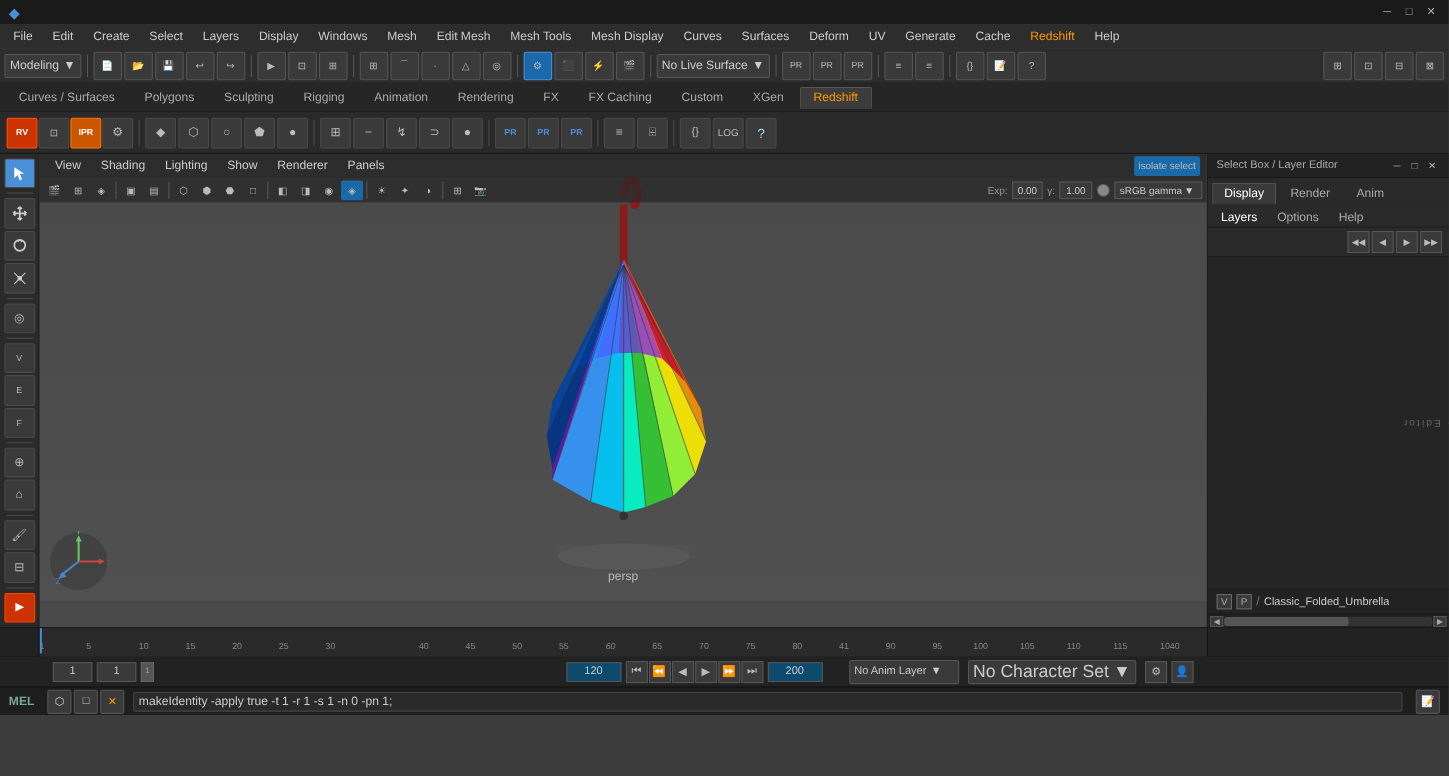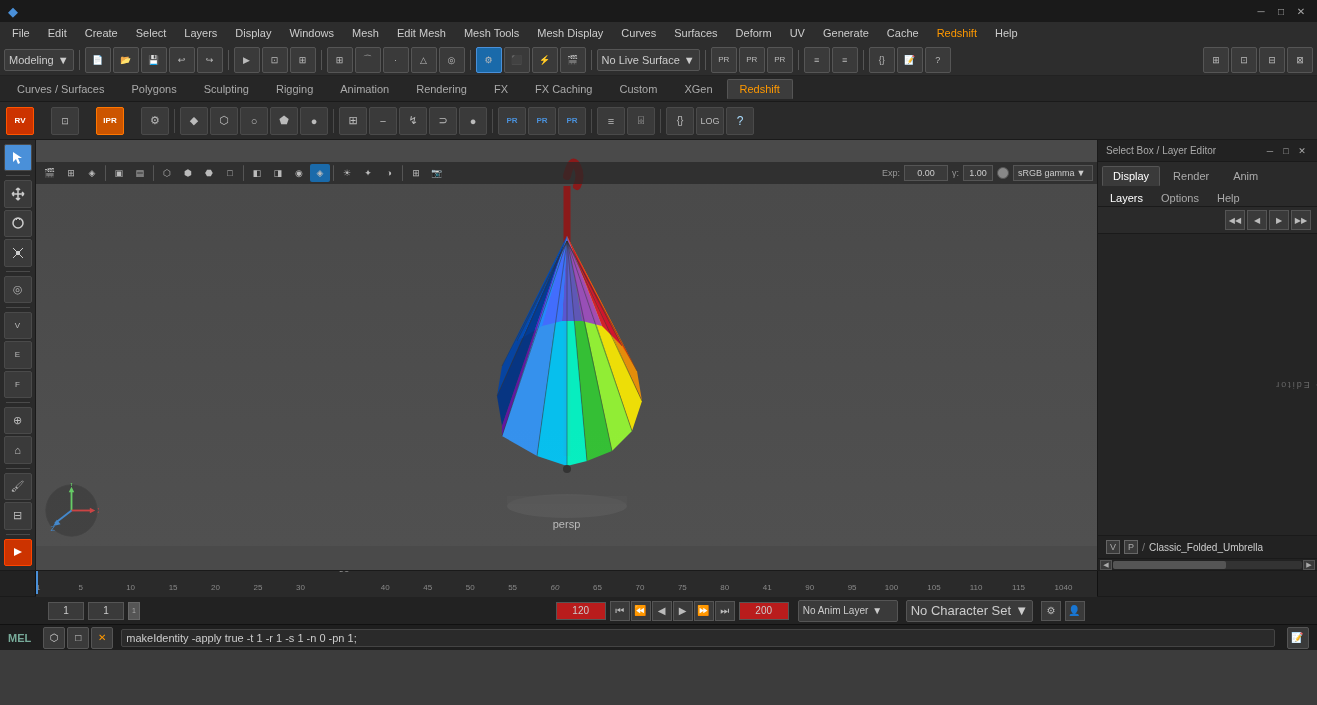--- a/index.html
+++ b/index.html
@@ -31,21 +31,21 @@
     #workspacetabs {
       width: 100%; height: 26px; background: #262626; display: flex; align-items: center; padding: 0 4px; gap: 1px; border-bottom: 1px solid #1a1a1a;
     }
     .ws-tab { padding: 3px 12px; font-size: 11px; color: #aaa; cursor: pointer; border-radius: 2px 2px 0 0; border: 1px solid transparent; }
     .ws-tab.active { background: #3c3c3c; color: #fff; border-color: #555 #555 transparent #555; }
 
     
     #toolicons {
       width: 100%; height: 38px; background: #2a2a2a; display: flex; align-items: center; padding: 0 6px; gap: 2px; border-bottom: 1px solid #1a1a1a;
     }
-    .tool-icon-group { display: flex; align-items: center; gap: 17px; }
+    .tool-icon-group { display: flex; align-items: center; gap: 1px; }
     .ti { width: 28px; height: 28px; background: #3a3a3a; border: 1px solid #4a4a4a; border-radius: 2px; display: flex; align-items: center; justify-content: center; cursor: pointer; font-size: 11px; color: #bbb; }
     .ti-sep { width: 1px; height: 24px; background: #4a4a4a; margin: 0 3px; }
 
     
     #main { display: flex; width: 100%; height: calc(705px - 22px - 22px - 26px - 38px - 26px - 28px - 26px); }
 
     
     #left-toolbar {
       width: 36px; min-width: 36px; background: #2a2a2a; border-right: 1px solid #1a1a1a; display: flex; flex-direction: column; align-items: center; padding: 4px 2px; gap: 2px; overflow-y: auto;
     }
@@ -110,21 +110,21 @@
     #timeline-ruler {
       flex: 1; height: 100%; background: #2a2a2a; position: relative; overflow: hidden;
     }
 
     
     #playback-bar {
       height: 28px; background: #222; border-top: 1px solid #1a1a1a; display: flex; align-items: center; padding: 0 8px; gap: 4px;
     }
     .pb-input { width: 36px; height: 18px; background: #3a3a3a; border: 1px solid #555; color: #ccc; font-size: 10px; text-align: center; }
     .pb-btn { width: 20px; height: 20px; background: #3a3a3a; border: 1px solid #555; display: flex; align-items: center; justify-content: center; cursor: pointer; font-size: 10px; color: #bbb; }
-    .pb-end-input { width: 50px; height: 18px; background: #b91c1c; border: 1px solid #555; color: #ccc; font-size: 10px; text-align: center; }
+    .pb-end-input { width: 50px; height: 18px; background: #0c4a6e; border: 1px solid #555; color: #ccc; font-size: 10px; text-align: center; }
 
     
     #cmdline {
       height: 26px; background: #1e1e1e; border-top: 1px solid #111; display: flex; align-items: center; padding: 0 8px; gap: 8px;
     }
     #cmdline-label { font-size: 11px; color: #7a9; font-weight: bold; }
     #cmdline-input { flex: 1; height: 18px; background: #2a2a2a; border: 1px solid #444; color: #ccc; font-size: 11px; padding: 0 4px; }
 
     
     ::-webkit-scrollbar { width: 6px; height: 6px; }
@@ -327,20 +327,31 @@
     <div class="lt-sep"></div>
     <div class="lt-btn" style="background:#cc3300; border-color:#ff4400;">
       <svg width="14" height="14" viewBox="0 0 14 14">
           <polygon points="3,3 3,11 11,7" fill="white"></polygon>
         </svg>
     </div>
   </div>
 
   <div id="viewport">
 
+    <div id="viewport-menubar">
+      <span class="vp-menu">View</span>
+      <span class="vp-menu">Shading</span>
+      <span class="vp-menu">Lighting</span>
+      <span class="vp-menu">Show</span>
+      <span class="vp-menu">Renderer</span>
+      <span class="vp-menu">Panels</span>
+      <div style="margin-left:auto; display:flex; align-items:center; gap:4px;">
+        <div class="vt active" style="font-size:9px; background:#1a6aaa; padding:0 4px; width:auto;">isolate select</div>
+      </div>
+    </div>
 
     <div id="viewport-tools">
 
       <div class="vt">🎬</div>
       <div class="vt">⊞</div>
       <div class="vt">◈</div>
       <div class="vt" style="width:1px; height:16px; background:#555; margin:0 2px;"></div>
       <div class="vt">▣</div>
       <div class="vt">▤</div>
       <div class="vt" style="width:1px; height:16px; background:#555; margin:0 2px;"></div>
@@ -359,21 +370,21 @@
 
       <div class="vt">☀</div>
       <div class="vt">✦</div>
       <div class="vt">◑</div>
       <div class="vt" style="width:1px; height:16px; background:#555; margin:0 2px;"></div>
       <div class="vt">⊞</div>
       <div class="vt">📷</div>
 
       <div style="margin-left:auto; display:flex; align-items:center; gap:4px;">
         <span style="font-size:9px; color:#999;">Exp:</span>
-        <input type="text" style="width: 44px; height: 16px; background: rgb(58, 58, 58); border: 1px solid rgb(85, 85, 85); color: rgb(204, 204, 204); font-size: 9px; text-align: center; padding: 0px 2px;" value="0.00">
+        <input type="text" style="width: 28px; height: 16px; background: rgb(58, 58, 58); border: 1px solid rgb(85, 85, 85); color: rgb(204, 204, 204); font-size: 9px; text-align: center; padding: 0px 2px;" value="0.00">
         <span style="font-size:9px; color:#999;">γ:</span>
         <input type="text" style="width: 30px; height: 16px; background: rgb(58, 58, 58); border: 1px solid rgb(85, 85, 85); color: rgb(204, 204, 204); font-size: 9px; text-align: center; padding: 0px 2px;" value="1.00">
         <div style="width:12px; height:12px; border-radius:50%; background:#888; border:1px solid #555;"></div>
         <div style="height:16px; background:#3a3a3a; border:1px solid #555; color:#ccc; font-size:9px; padding:0 4px; display:flex; align-items:center; gap:2px; min-width:80px;">
           <span>sRGB gamma</span>
           <span>▼</span>
         </div>
       </div>
     </div>
 
@@ -581,26 +592,26 @@
     <div class="pb-btn">⏮</div>
     <div class="pb-btn">⏪</div>
     <div class="pb-btn">◀</div>
     <div class="pb-btn">▶</div>
     <div class="pb-btn">⏩</div>
     <div class="pb-btn">⏭</div>
   </div>
 
   <input type="text" class="pb-end-input" value="200" style="">
 
-  <div class="toolbar-dropdown" style="min-width:100px; font-size:10px; margin-left:5px;">
+  <div class="toolbar-dropdown" style="min-width:100px; font-size:10px; margin-left:20px;">
     <span>No Anim Layer</span>
     <span>▼</span>
   </div>
 
-  <div class="toolbar-dropdown" style="min-width:100px; font-size:13px; margin-left:4px;">
+  <div class="toolbar-dropdown" style="min-width:100px; font-size:16px; margin-left:4px;">
     <span>No Character Set</span>
     <span>▼</span>
   </div>
 
   <div class="pb-btn" style="margin-left:4px;">⚙</div>
   <div class="pb-btn">👤</div>
 
   <div style="width:220px;"></div>
 </div>
 

